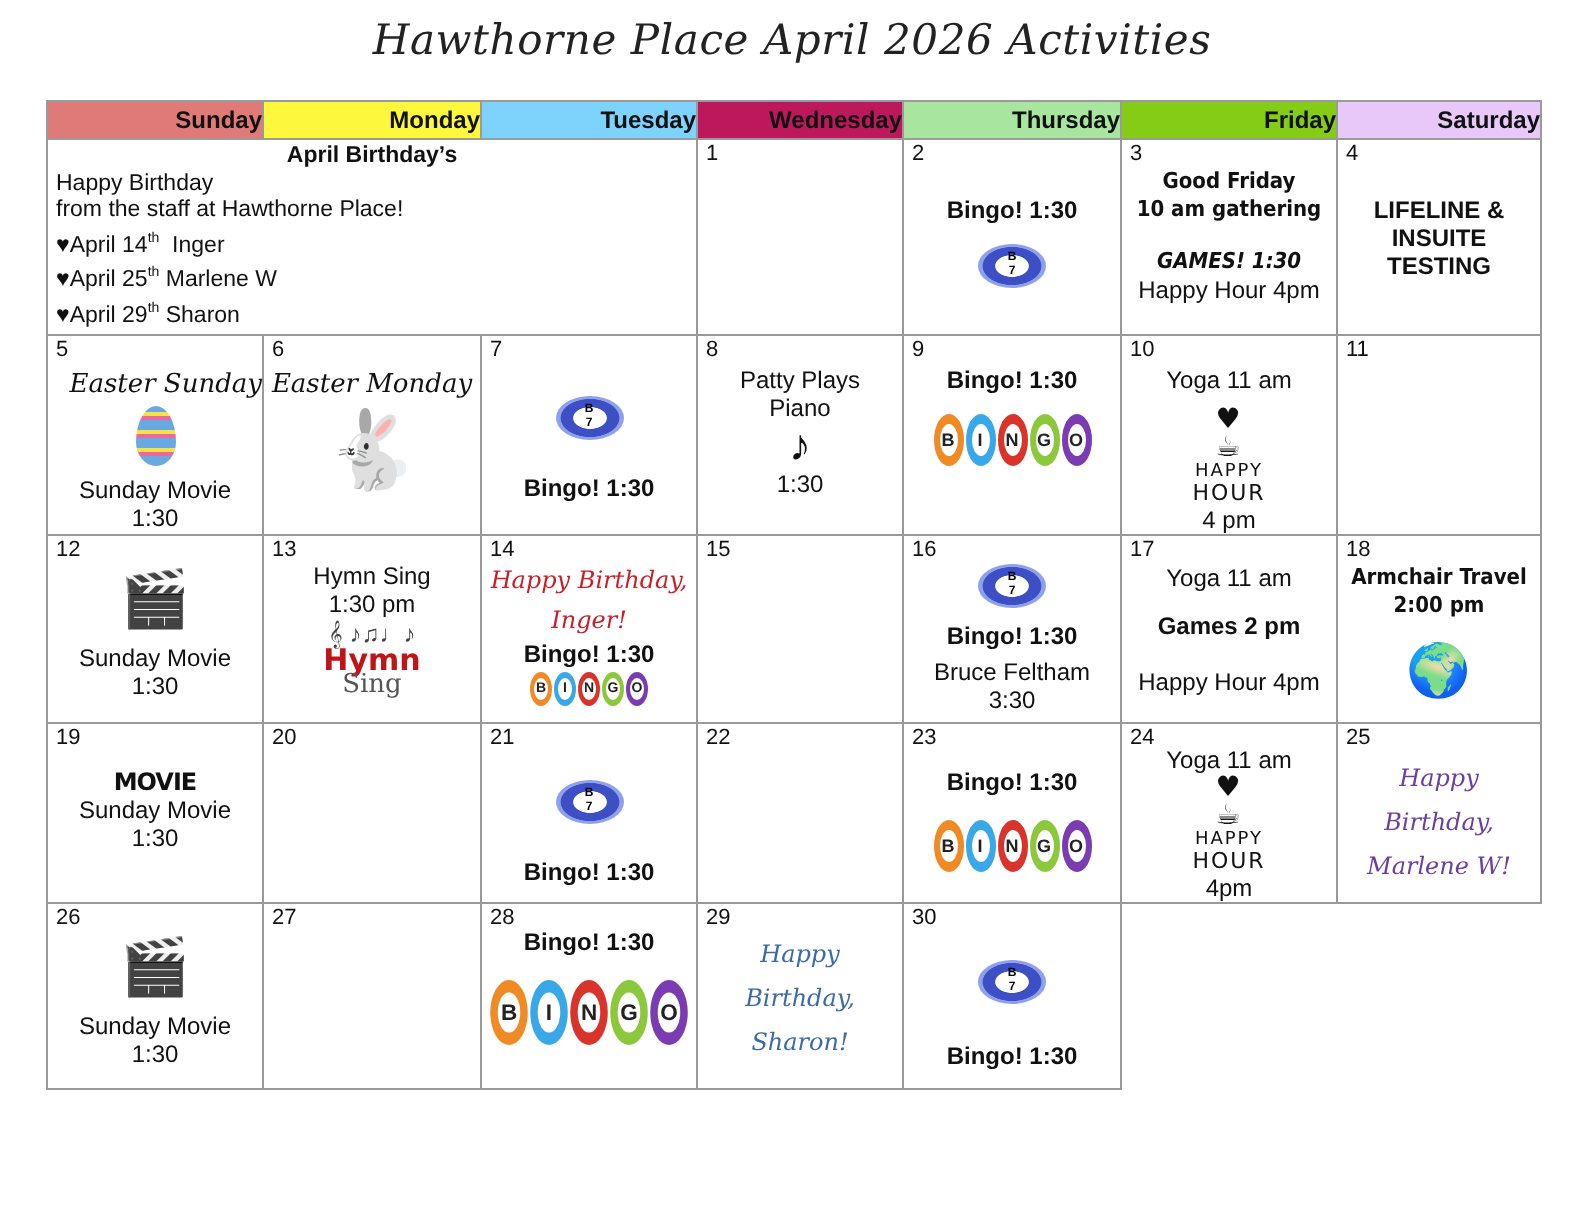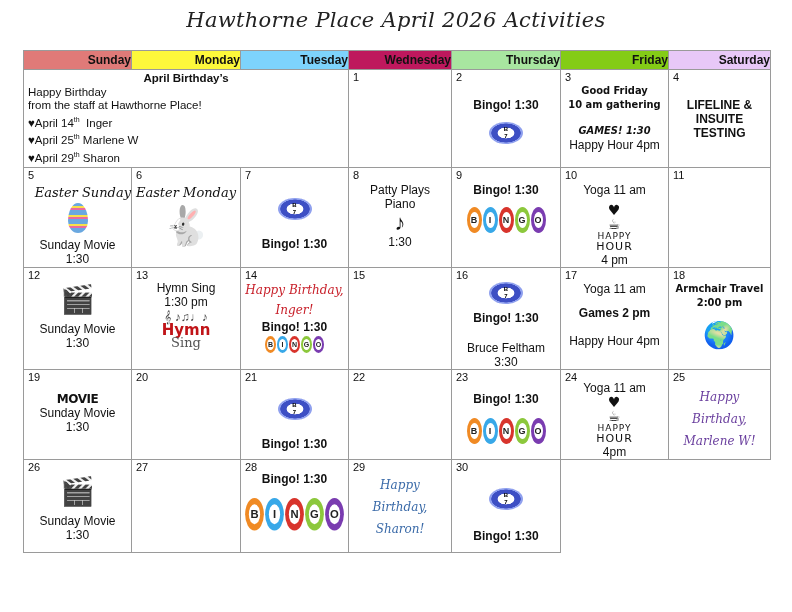--- a/index.html
+++ b/index.html
@@ -231,21 +231,21 @@
           <div class="cell">
             <span class="dnum">15</span>
           </div>
         </td>
       <td>
           <div class="cell">
         <span class="dnum">16</span>
         <div class="content" style="padding-top:14px">
           <span class="ball"><span>B<br>7</span></span>
           <div class="b" style="margin-top:4px">Bingo! 1:30</div>
-          <div style="margin-top:16px">Bruce Feltham</div>
+          <div style="margin-top:4px">Bruce Feltham</div>
           <div>3:30</div>
         </div>
           </div>
         </td>
       <td>
           <div class="cell">
         <span class="dnum">17</span>
         <div class="content" style="padding-top:14px">
           <div>Yoga 11 am</div>
           <div class="b" style="margin-top:10px">Games 2 pm</div>

